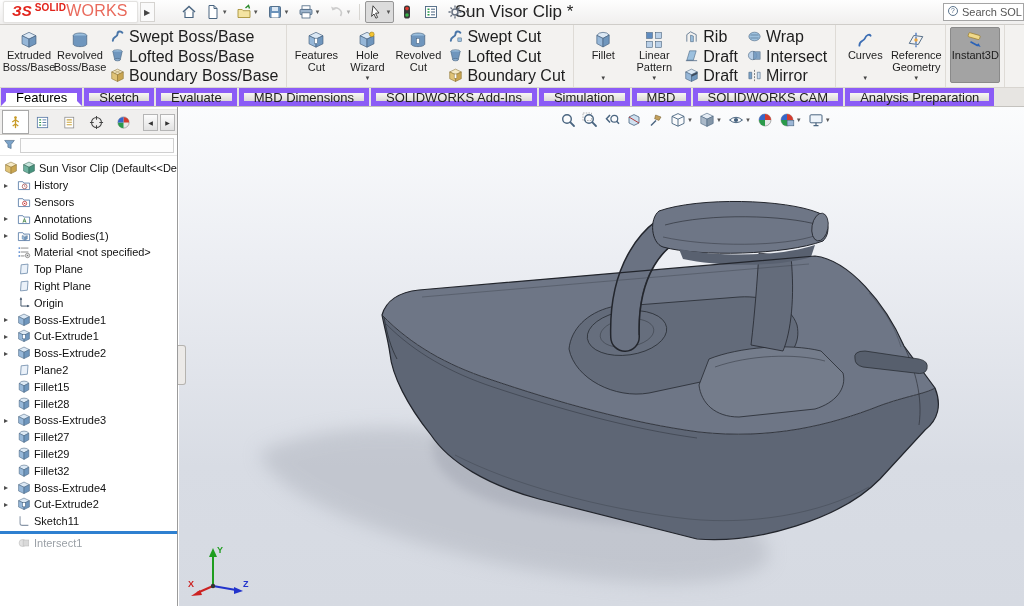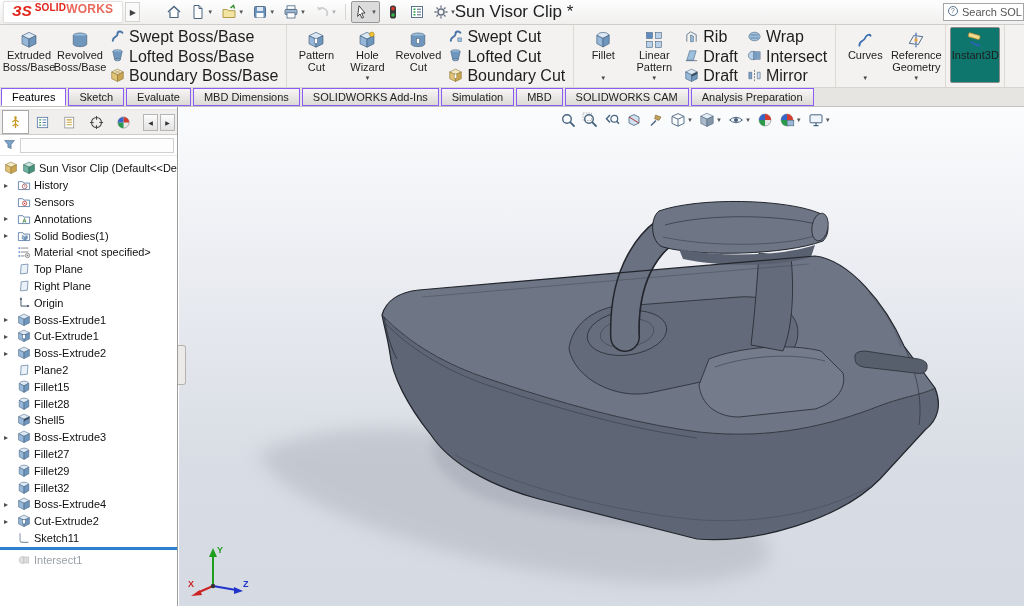--- a/index.html
+++ b/index.html
@@ -6,21 +6,21 @@
   body{width:1024px;height:606px;overflow:hidden;position:relative;background:#fff;
        font-family:"Liberation Sans","DejaVu Sans",sans-serif;font-size:11px;color:#1a1a1a;}
   .noselect{user-select:none}
   
   .titlebar{position:absolute;top:0;left:0;right:0;height:24px;background:linear-gradient(#fefefe,#f0efee);
             border-bottom:1px solid #cfcdc9;display:flex;align-items:center;z-index:6}
   .logo{display:flex;align-items:flex-start;height:20px;padding:0 9px 0 8px;background:#fff;
         border:1px solid #e3e2e0;border-radius:2px;margin-left:3px;box-shadow:0 0 2px rgba(0,0,0,.08)}
   .logo-mark{color:#e2231a;font-weight:bold;font-style:italic;font-size:15px;margin-right:3px}
   .logo-bold{color:#e2231a;font-weight:bold;font-size:10px;letter-spacing:.2px}
-  .logo-light{color:#e96a5c;font-weight:bold;font-size:12px;letter-spacing:.2px}
+  .logo-light{color:#e96a5c;font-weight:normal;font-size:16px;letter-spacing:.2px}
   .flyout-btn{width:13px;height:18px;display:flex;align-items:center;justify-content:center;
               font-size:8px;color:#444;margin:0 4px 0 2px;border:1px solid #d5d3d0;background:#fafafa}
   #tb-tools{display:flex;align-items:center;margin-left:18px;position:relative;z-index:2}
   .tb-btn{height:20px;display:flex;align-items:center;justify-content:center;padding:0 2px;
           border:1px solid transparent;border-radius:2px;margin:0 1px}
   .tb-btn.pressed{background:#dcdcdc;border-color:#979797}
   .tb-btn.disabled{opacity:.45}
   .dd{font-size:6px;color:#555;margin-left:1px}
   .tb-sep{width:1px;height:16px;background:#d8d6d2;margin:0 4px}
   .title-center{position:absolute;left:4px;right:0;top:0;height:24px;display:flex;align-items:center;
@@ -30,29 +30,29 @@
              color:#555;z-index:3}
   
   .ribbon{position:absolute;top:25px;left:0;right:0;height:62px;background:#f3f2f0;border-bottom:1px solid #d8d5d0;
           display:flex;align-items:stretch;overflow:hidden}
   .rb-group{display:flex;align-items:flex-start;padding:2px 4px;border-right:1px solid #dedbd6;gap:1px}
   .rb-big{display:flex;flex-direction:column;align-items:center;width:50px;padding:2px 0 0 0;
           border:1px solid transparent;border-radius:2px;text-align:center;height:56px;box-sizing:border-box}
   .rb-big .bic{height:20px;display:flex;align-items:center;justify-content:center}
   .rb-big .lbl{line-height:11.5px;font-size:11px;color:#1d1d1d;white-space:pre-line}
   .rb-big .bdd{font-size:6px;color:#444;margin-top:auto;padding-bottom:1px}
-  .rb-big.pressed{background:#0f766e;border-color:#8a8a8a}
+  .rb-big.pressed{background:#a3a3a3;border-color:#8a8a8a}
   .rb-col{display:flex;flex-direction:column;justify-content:space-between;height:57px;padding:1px 0}
   .rb-row{display:flex;align-items:center;gap:4px;height:18px;white-space:nowrap;padding:0 4px;border-radius:2px}
   .rb-row .lbl{font-size:16px;color:#1d1d1d}
   
   .tabsrow{position:absolute;top:88px;left:0;right:0;height:18px;background:#e7e5e2;border-bottom:1px solid #c4c2be;
            display:flex;align-items:stretch;padding-left:1px}
-  .tab{display:flex;align-items:center;padding:0 10px;font-size:11px;color:#222;margin-right:2px;
-       background:linear-gradient(#f7f6f5,#dcdad6);border:1px solid #8b5cf6;box-sizing:border-box}
+  .tab{display:flex;align-items:center;padding:0 10px;font-size:13px;color:#222;margin-right:2px;
+       background:linear-gradient(#f7f6f5,#dcdad6);border:5px solid #8b5cf6;box-sizing:border-box}
   .tab.active{background:#fff;border-bottom-color:#fff;color:#000}
   
   .main{position:absolute;top:107px;left:0;right:0;bottom:0}
   .panel{position:absolute;left:0;top:0;width:178px;bottom:0;background:#fff;border-right:1px solid #9b9b9b;
          box-sizing:border-box;overflow:hidden}
   .ph{height:24px;display:flex;align-items:stretch;background:#f0efee;border-bottom:1px solid #cfcdc9;
       border-top:1px solid #e7e6e4;padding-left:2px;margin-top:2px}
   .ph-tab{width:27px;display:flex;align-items:center;justify-content:center;border:1px solid transparent;box-sizing:border-box}
   .ph-tab.active{background:#fff;border-color:#a8a8a8}
   .ph-arrows{margin-left:auto;display:flex;align-items:center;padding-right:2px}
@@ -222,21 +222,21 @@
       <div class="rb-group">
         <div class="rb-big">
           <span class="bic">
             <svg width="18" height="18" viewBox="0 0 16 16">
               <path d="M8 1.2 14.2 4.2 8 7.2 1.8 4.2Z" fill="#dce9f5" stroke="#44607d" stroke-width=".6"></path>
               <path d="M1.8 4.2 8 7.2 V14.4 L1.8 11.4Z" fill="#96b7d8" stroke="#44607d" stroke-width=".6"></path>
               <path d="M14.2 4.2 8 7.2 V14.4 L14.2 11.4Z" fill="#6f96bd" stroke="#44607d" stroke-width=".6"></path>
               <rect x="6.6" y="6.4" width="2.8" height="4.8" fill="#fff" stroke="#44607d" stroke-width=".5"></rect>
             </svg>
           </span>
-          <span class="lbl">Pattern Cut</span>
+          <span class="lbl">Features Cut</span>
         </div>
         <div class="rb-big">
           <span class="bic">
             <svg width="18" height="18" viewBox="0 0 16 16">
               <path d="M8 1.2 14.2 4.2 8 7.2 1.8 4.2Z" fill="#dce9f5" stroke="#44607d" stroke-width=".6"></path>
               <path d="M1.8 4.2 8 7.2 V14.4 L1.8 11.4Z" fill="#96b7d8" stroke="#44607d" stroke-width=".6"></path>
               <path d="M14.2 4.2 8 7.2 V14.4 L14.2 11.4Z" fill="#6f96bd" stroke="#44607d" stroke-width=".6"></path>
               <circle cx="12.3" cy="3" r="2.1" fill="#f4c430" stroke="#9a7b1d" stroke-width=".5"></circle>
             </svg>
           </span>
@@ -616,32 +616,20 @@
           <div class="trow">
             <span class="texp"></span>
             <span class="tico">
               <svg width="14" height="14" viewBox="0 0 16 16">
                 <path d="M13.5 3.6 8 6.6 2.5 3.9 Q4.2 1.2 8 1.2 T13.5 3.6Z" fill="#dce9f5" stroke="#44607d" stroke-width=".6"></path>
                 <path d="M2.5 3.9 8 6.6 v7.6 L2.5 11.2Z" fill="#96b7d8" stroke="#44607d" stroke-width=".6"></path>
                 <path d="M13.5 3.6 8 6.6 v7.6 l5.5-3Z" fill="#6f96bd" stroke="#44607d" stroke-width=".6"></path>
               </svg>
             </span>
             <span class="tlbl">Fillet28</span>
-          </div>
-          <div class="trow">
-            <span class="texp"></span>
-            <span class="tico">
-              <svg width="14" height="14" viewBox="0 0 16 16">
-                <path d="M8 1.2 14.2 4.2 8 7.2 1.8 4.2Z" fill="#dce9f5" stroke="#44607d" stroke-width=".6"></path>
-                <path d="M1.8 4.2 8 7.2 V14.4 L1.8 11.4Z" fill="#96b7d8" stroke="#44607d" stroke-width=".6"></path>
-                <path d="M14.2 4.2 8 7.2 V14.4 L14.2 11.4Z" fill="#6f96bd" stroke="#44607d" stroke-width=".6"></path>
-                <path d="M8 7.2 14.2 4.2 v2.2 L8 9.4Z" fill="#3c4a5a"></path>
-              </svg>
-            </span>
-            <span class="tlbl">Shell5</span>
           </div>
           <div class="trow">
             <span class="texp">▸</span>
             <span class="tico">
               <svg width="14" height="14" viewBox="0 0 16 16">
                 <path d="M8 1.2 14.2 4.2 8 7.2 1.8 4.2Z" fill="#dce9f5" stroke="#44607d" stroke-width=".6"></path>
                 <path d="M1.8 4.2 8 7.2 V14.4 L1.8 11.4Z" fill="#96b7d8" stroke="#44607d" stroke-width=".6"></path>
                 <path d="M14.2 4.2 8 7.2 V14.4 L14.2 11.4Z" fill="#6f96bd" stroke="#44607d" stroke-width=".6"></path>
               </svg>
             </span>

